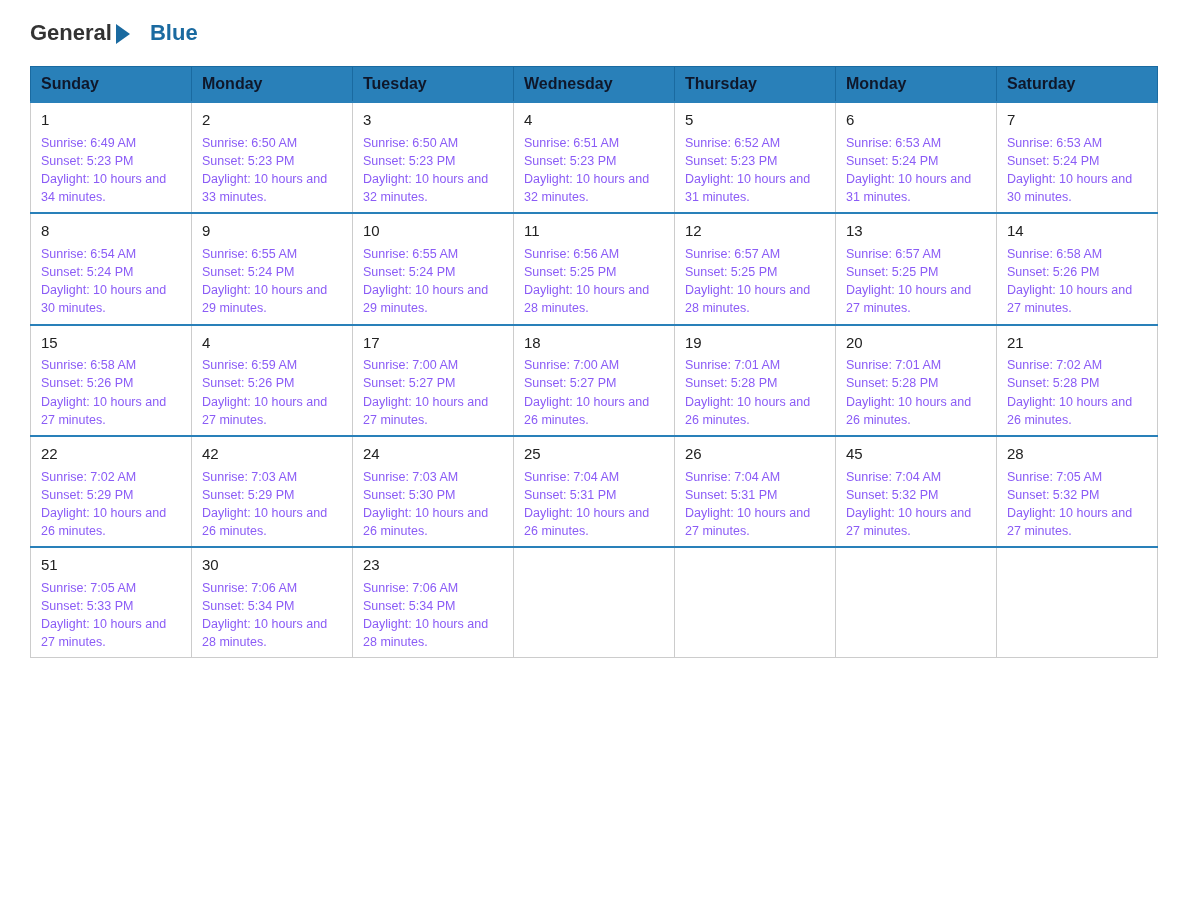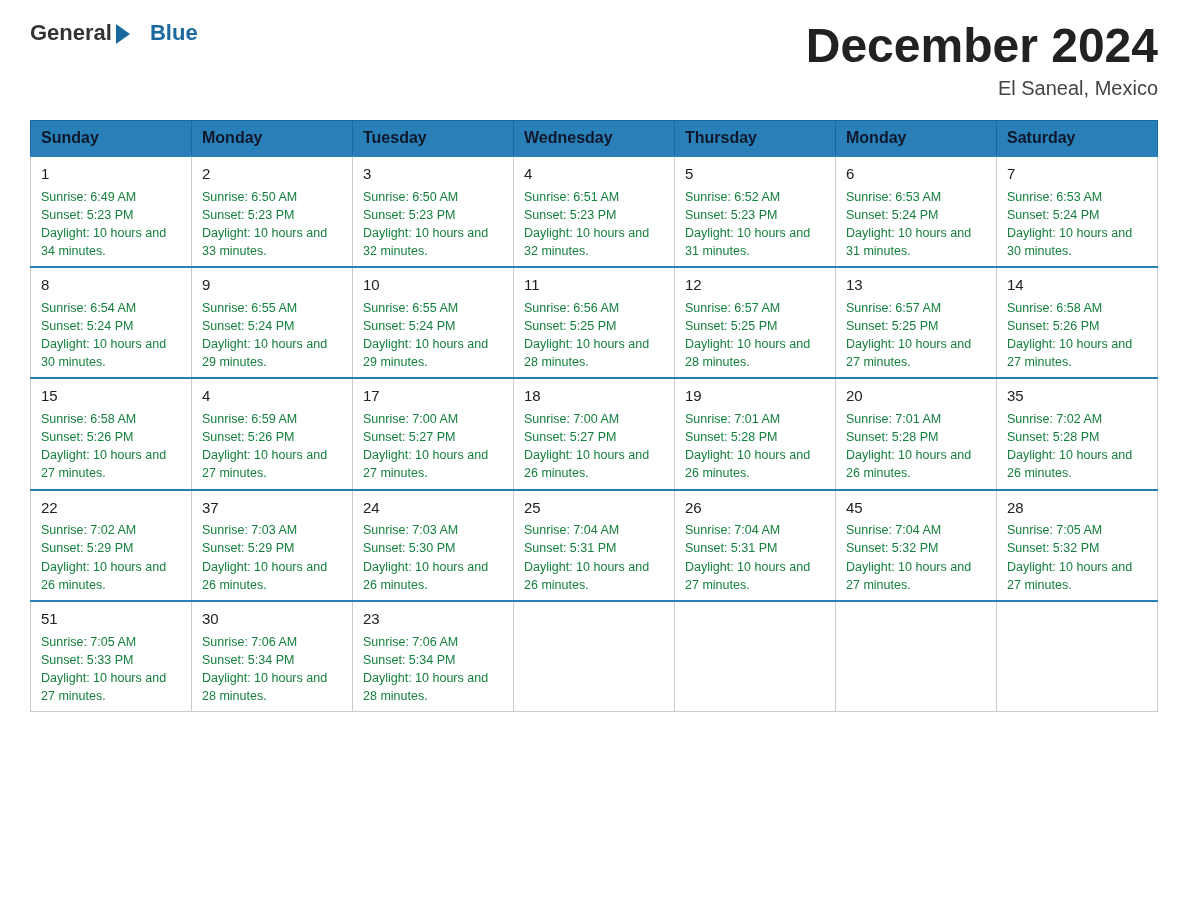--- a/index.html
+++ b/index.html
@@ -8,20 +8,21 @@
       background: #fff;
       width: 1188px;
       min-height: 918px;
       padding: 20px 30px;
     }
     .header {
       display: flex;
       justify-content: space-between;
       align-items: flex-start;
       margin-bottom: 20px;
+      flex-direction: column;
     }
     .logo {
       display: flex;
       align-items: center;
       gap: 4px;
     }
     .logo-text-general {
       font-size: 22px;
       font-weight: bold;
       color: #333;
@@ -80,41 +81,37 @@
     }
     .day-number {
       font-size: 15px;
       font-weight: normal;
       color: #222;
       display: block;
       margin-bottom: 3px;
     }
     .day-info {
       font-size: 12.5px;
-      color: #15803d;
+      color: #8b5cf6;
     }
     .empty-cell {
       background: #fff;
     }
     .week-row td {
       border-top: 2px solid #2980b9;
     }
   </style>
 </head>
 <body>
 
 <div class="header">
   <div class="logo">
     <span class="logo-text-general">General</span>
     <div class="logo-arrow"></div>
     <span class="logo-text-blue">Blue</span>
-  </div>
-  <div class="title-block">
-    <div class="month-year">December 2024</div>
-    <div class="location">El Saneal, Mexico</div>
   </div>
 </div>
 
 <table class="calendar">
   <thead>
     <tr>
     <th>Sunday</th>
         <th>Monday</th>
         <th>Tuesday</th>
         <th>Wednesday</th>
@@ -203,31 +200,31 @@
         </td>
         <td>
           <span class="day-number">19</span>
           <div class="day-info">Sunrise: 7:01 AM<br>Sunset: 5:28 PM<br>Daylight: 10 hours and 26 minutes.</div>
         </td>
         <td>
           <span class="day-number">20</span>
           <div class="day-info">Sunrise: 7:01 AM<br>Sunset: 5:28 PM<br>Daylight: 10 hours and 26 minutes.</div>
         </td>
         <td>
-          <span class="day-number">35</span>
+          <span class="day-number">21</span>
           <div class="day-info">Sunrise: 7:02 AM<br>Sunset: 5:28 PM<br>Daylight: 10 hours and 26 minutes.</div>
         </td>
       </tr>
       <tr class="week-row">
         <td>
           <span class="day-number">22</span>
           <div class="day-info">Sunrise: 7:02 AM<br>Sunset: 5:29 PM<br>Daylight: 10 hours and 26 minutes.</div>
         </td>
         <td>
-          <span class="day-number">37</span>
+          <span class="day-number">42</span>
           <div class="day-info">Sunrise: 7:03 AM<br>Sunset: 5:29 PM<br>Daylight: 10 hours and 26 minutes.</div>
         </td>
         <td>
           <span class="day-number">24</span>
           <div class="day-info">Sunrise: 7:03 AM<br>Sunset: 5:30 PM<br>Daylight: 10 hours and 26 minutes.</div>
         </td>
         <td>
           <span class="day-number">25</span>
           <div class="day-info">Sunrise: 7:04 AM<br>Sunset: 5:31 PM<br>Daylight: 10 hours and 26 minutes.</div>
         </td>

